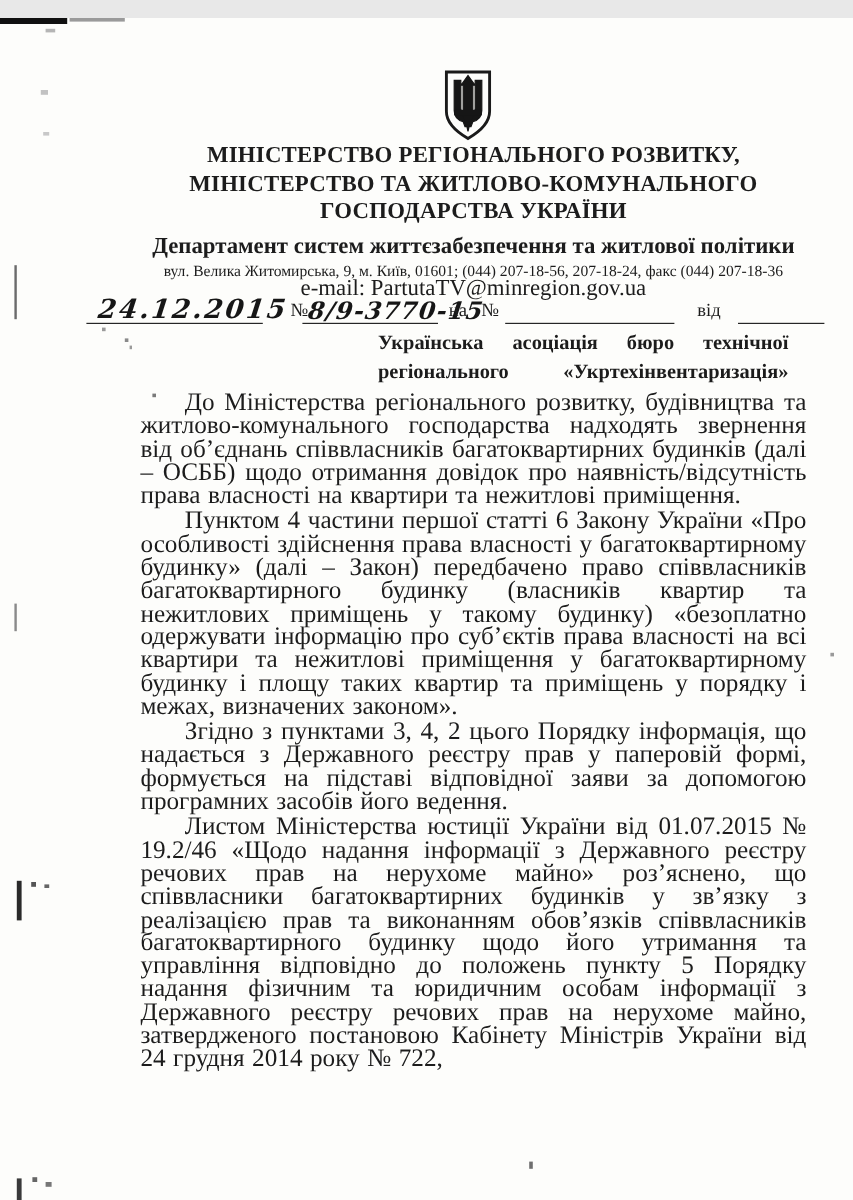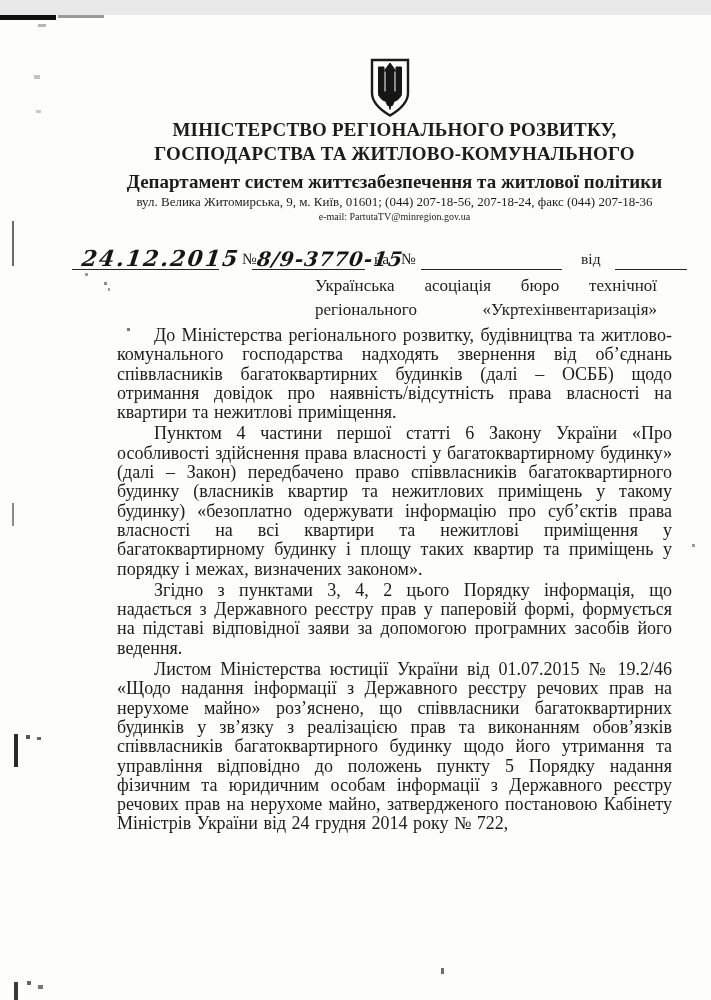--- a/index.html
+++ b/index.html
@@ -31,21 +31,21 @@
   .a-spk6{left:85px;top:258px;width:3px;height:3px;background:#9a9a9a;}
 
   
   .emblem{position:absolute;left:368px;top:43px;width:44px;height:60px;}
 
   
   .letterhead{position:absolute;left:117px;top:103px;width:555px;text-align:center;}
   .title{font-weight:bold;font-size:19px;line-height:23.5px;letter-spacing:.2px;}
   .dept{font-weight:bold;font-size:19px;margin-top:8px;line-height:18px;}
   .addr{font-size:13px;margin-top:3px;line-height:15px;}
-  .email{font-size:10px;line-height:15px;}
+  .email{font-size:19px;line-height:15px;}
 
   
   .refrow{position:absolute;left:0;top:0;width:711px;height:0;font-size:15.5px;}
   .refrow .lbl{position:absolute;white-space:nowrap;}
   .hand{
     font-family:"DejaVu Serif",serif;font-style:italic;font-weight:bold;
     color:#161616;transform:skewX(-7deg);white-space:nowrap;
   }
   .hw-date{position:absolute;left:82px;top:230px;font-size:22px;letter-spacing:2px;}
   .hw-num{position:absolute;left:257px;top:232px;font-size:20px;letter-spacing:1px;}
@@ -55,28 +55,28 @@
   .ul-reply{left:421px;top:254px;width:141px;}
   .ul-from{left:615px;top:254px;width:72px;}
   .lbl-no{left:242px;top:235px;}
   .lbl-na{left:374px;top:235px;}
   .lbl-no2{left:401px;top:235px;}
   .lbl-vid{left:581px;top:235px;}
 
   
   .recipient{
     position:absolute;left:315px;top:259px;width:342px;
-    font-weight:normal;font-size:17px;line-height:23.5px;
+    font-weight:bold;font-size:17px;line-height:23.5px;
   }
   .recipient .rl{text-align:justify;text-align-last:justify;}
 
   
   .body-text{
     position:absolute;left:117px;top:311px;width:555px;
-    font-size:18px;line-height:19.3px;text-align:justify;word-spacing:1px;
+    font-size:21px;line-height:19.3px;text-align:justify;word-spacing:1px;
   }
   .body-text p{margin:0 0 2px 0;text-indent:37px;}
 </style>
 </head>
 <body>
 
 <div class="page">
 
   <div class="artifact a-topbar"></div>
   <div class="artifact a-topbar2"></div>
@@ -105,21 +105,22 @@
         <path d="M10.5 9 h5.5 v23.5 q0 3 2 4.5 V13 l-1.8 0 L22 5 l5.8 8 -1.8 0 v24 q2 -1.5 2 -4.5 V9 h5.5 v25 q0 7 -7.5 9.5 l-1.5 4 h-1.6 L22 51.5 l-.9 -4 h-1.6 l-1.5 -4 q-7.5 -2.5 -7.5 -9.5 Z" stroke="#161616" stroke-width="1"></path>
         <rect x="10.5" y="33.5" width="23" height="4.5"></rect>
         <polygon points="17.5,38 26.5,38 22,50"></polygon>
       </g>
     </svg>
   </div>
 
   <div class="letterhead">
     <div class="title">
       <div>МІНІСТЕРСТВО РЕГІОНАЛЬНОГО РОЗВИТКУ,</div>
-      <div>ГОСПОДАРСТВА ТА ЖИТЛОВО-КОМУНАЛЬНОГО</div>
+      <div>МІНІСТЕРСТВО ТА ЖИТЛОВО-КОМУНАЛЬНОГО</div>
+      <div>ГОСПОДАРСТВА УКРАЇНИ</div>
     </div>
     <div class="dept">Департамент систем життєзабезпечення та житлової політики</div>
     <div class="addr">вул. Велика Житомирська, 9, м. Київ, 01601; (044) 207-18-56, 207-18-24, факс (044) 207-18-36</div>
     <div class="email">e-mail: PartutaTV@minregion.gov.ua</div>
   </div>
 
   <div class="refrow">
     <span class="hand hw-date">24.12.2015</span>
     <span class="uline ul-date"></span>
 

